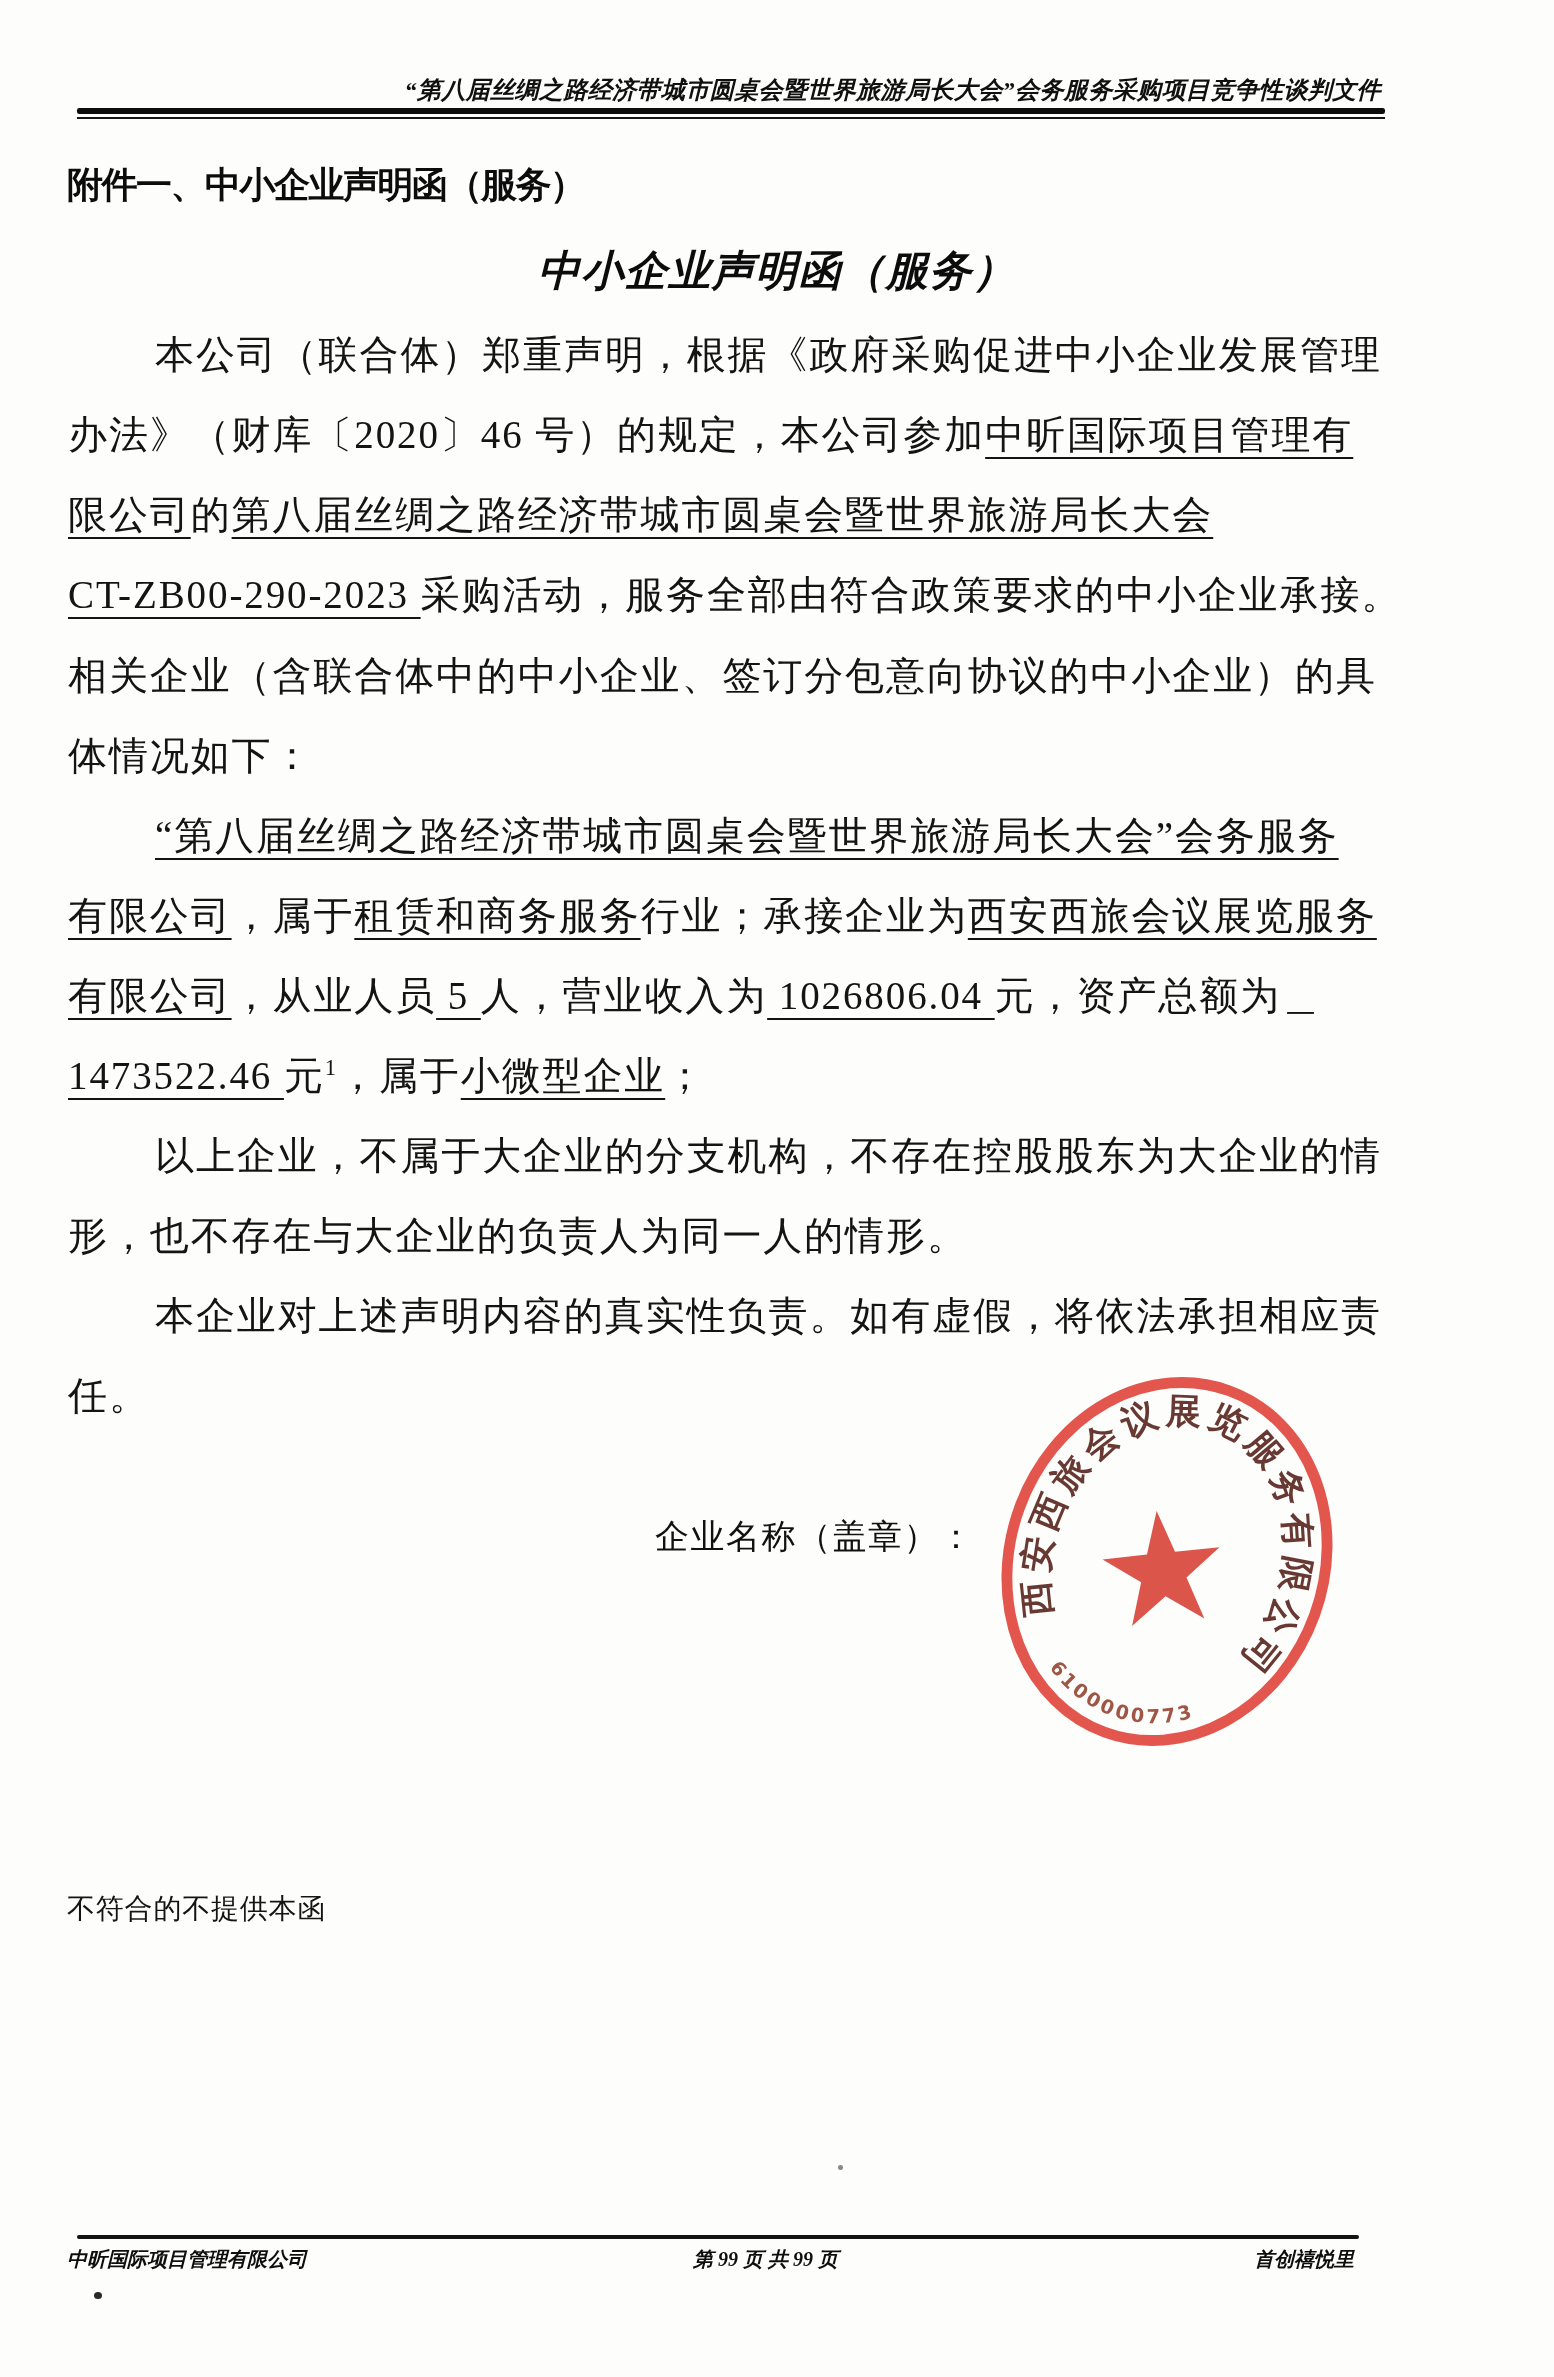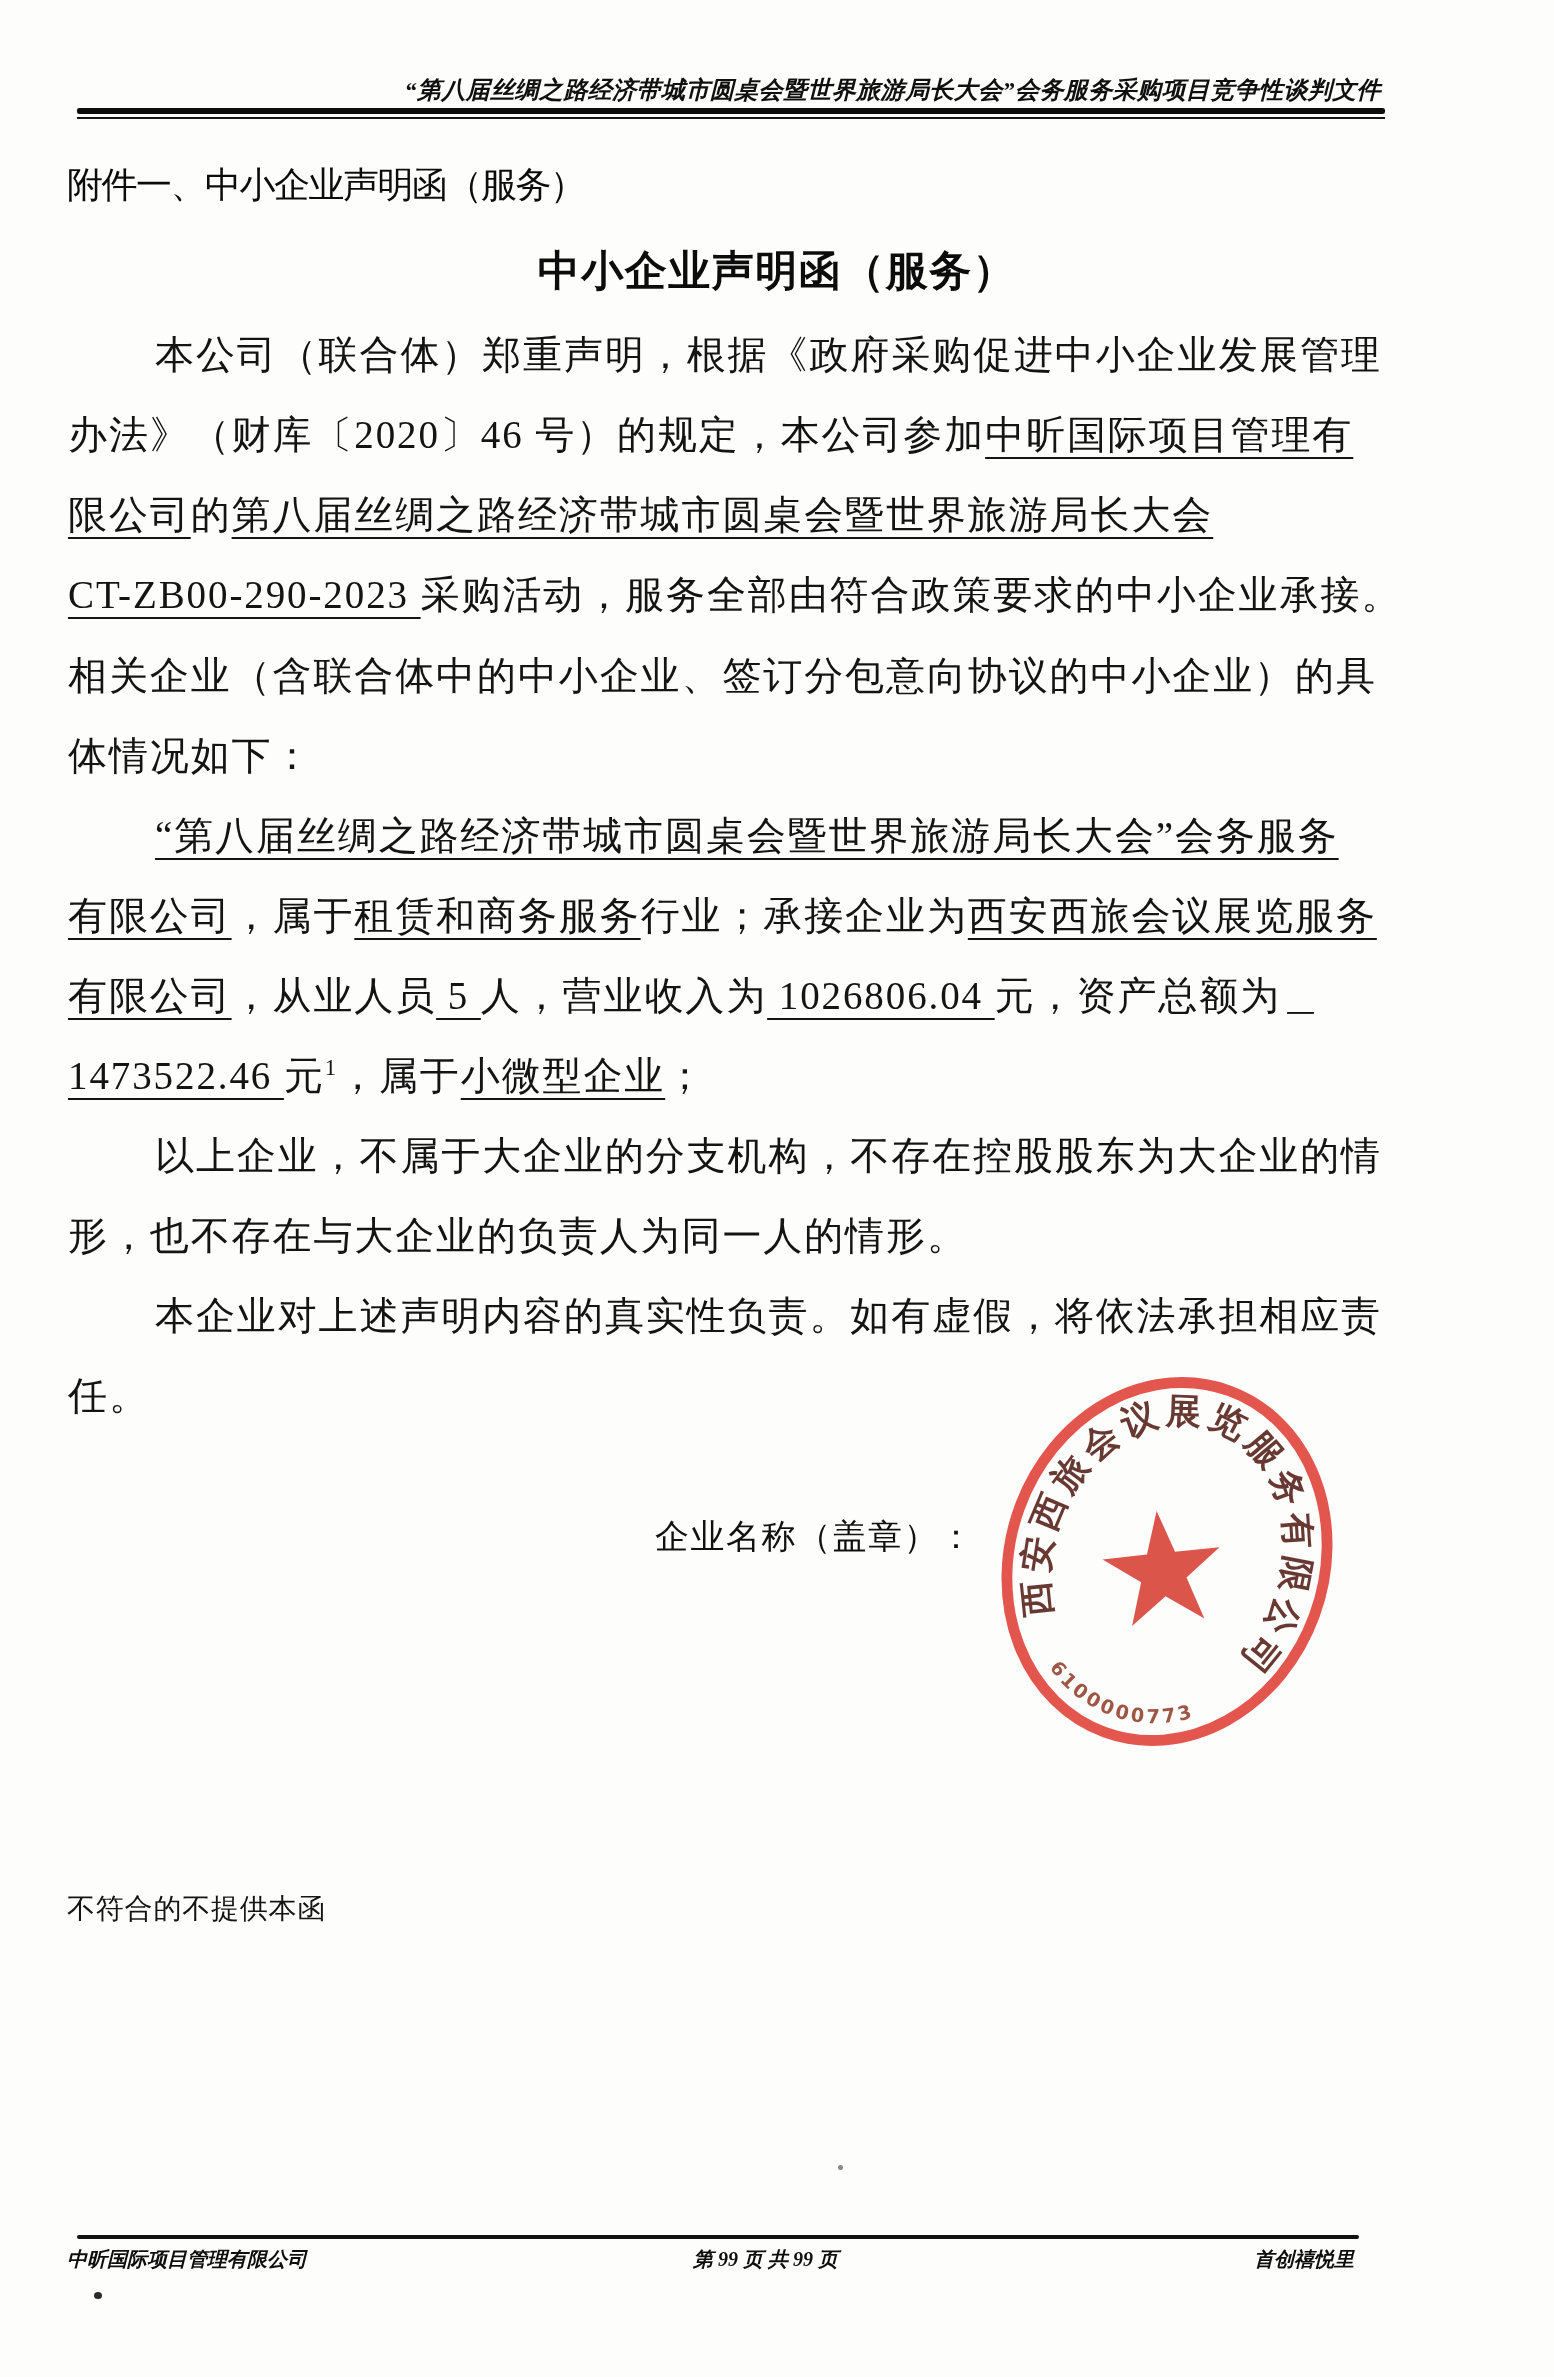--- a/index.html
+++ b/index.html
@@ -9,26 +9,26 @@
     font-family:"Liberation Serif","DejaVu Serif",serif;color:#131313;overflow:hidden;
   }
   
   .hdr{
     position:absolute;top:74px;right:173px;font-size:24px;font-weight:bold;font-style:italic;
     letter-spacing:0.4px;white-space:nowrap;color:#101010;
   }
   .rule-thick{position:absolute;left:77px;top:108px;width:1308px;height:6.2px;background:#0d0d0d;border-radius:2.3px;}
   .rule-thin{position:absolute;left:77px;top:117px;width:1308px;height:2.3px;background:#161616;}
   .attach{
-    position:absolute;left:67px;top:161px;font-size:36px;font-weight:normal;letter-spacing:-1.5px;
+    position:absolute;left:67px;top:161px;font-size:36px;font-weight:bold;letter-spacing:-1.5px;
     font-family:"Liberation Sans","DejaVu Sans",sans-serif;white-space:nowrap;color:#0c0c0c;
   }
   .doc-title{
     position:absolute;left:0;top:243px;width:100%;text-align:center;font-size:42px;font-weight:bold;
-    letter-spacing:1.5px;font-family:"Liberation Sans","DejaVu Sans",sans-serif;color:#0c0c0c;
+    letter-spacing:1.5px;font-family:"Liberation Sans","DejaVu Sans",sans-serif;color:#0c0c0c;font-style:italic;
   }
   
   .bline{
     position:absolute;left:68px;width:1362px;font-size:39px;letter-spacing:1.9px;
     white-space:nowrap;color:#141414;
   }
   .bline.ind{padding-left:87px;}
   .u{text-decoration:underline;text-decoration-thickness:2.3px;text-underline-offset:9.3px;}
   .bline sup, .fn sup{font-size:0.58em;vertical-align:super;line-height:0;}
   

